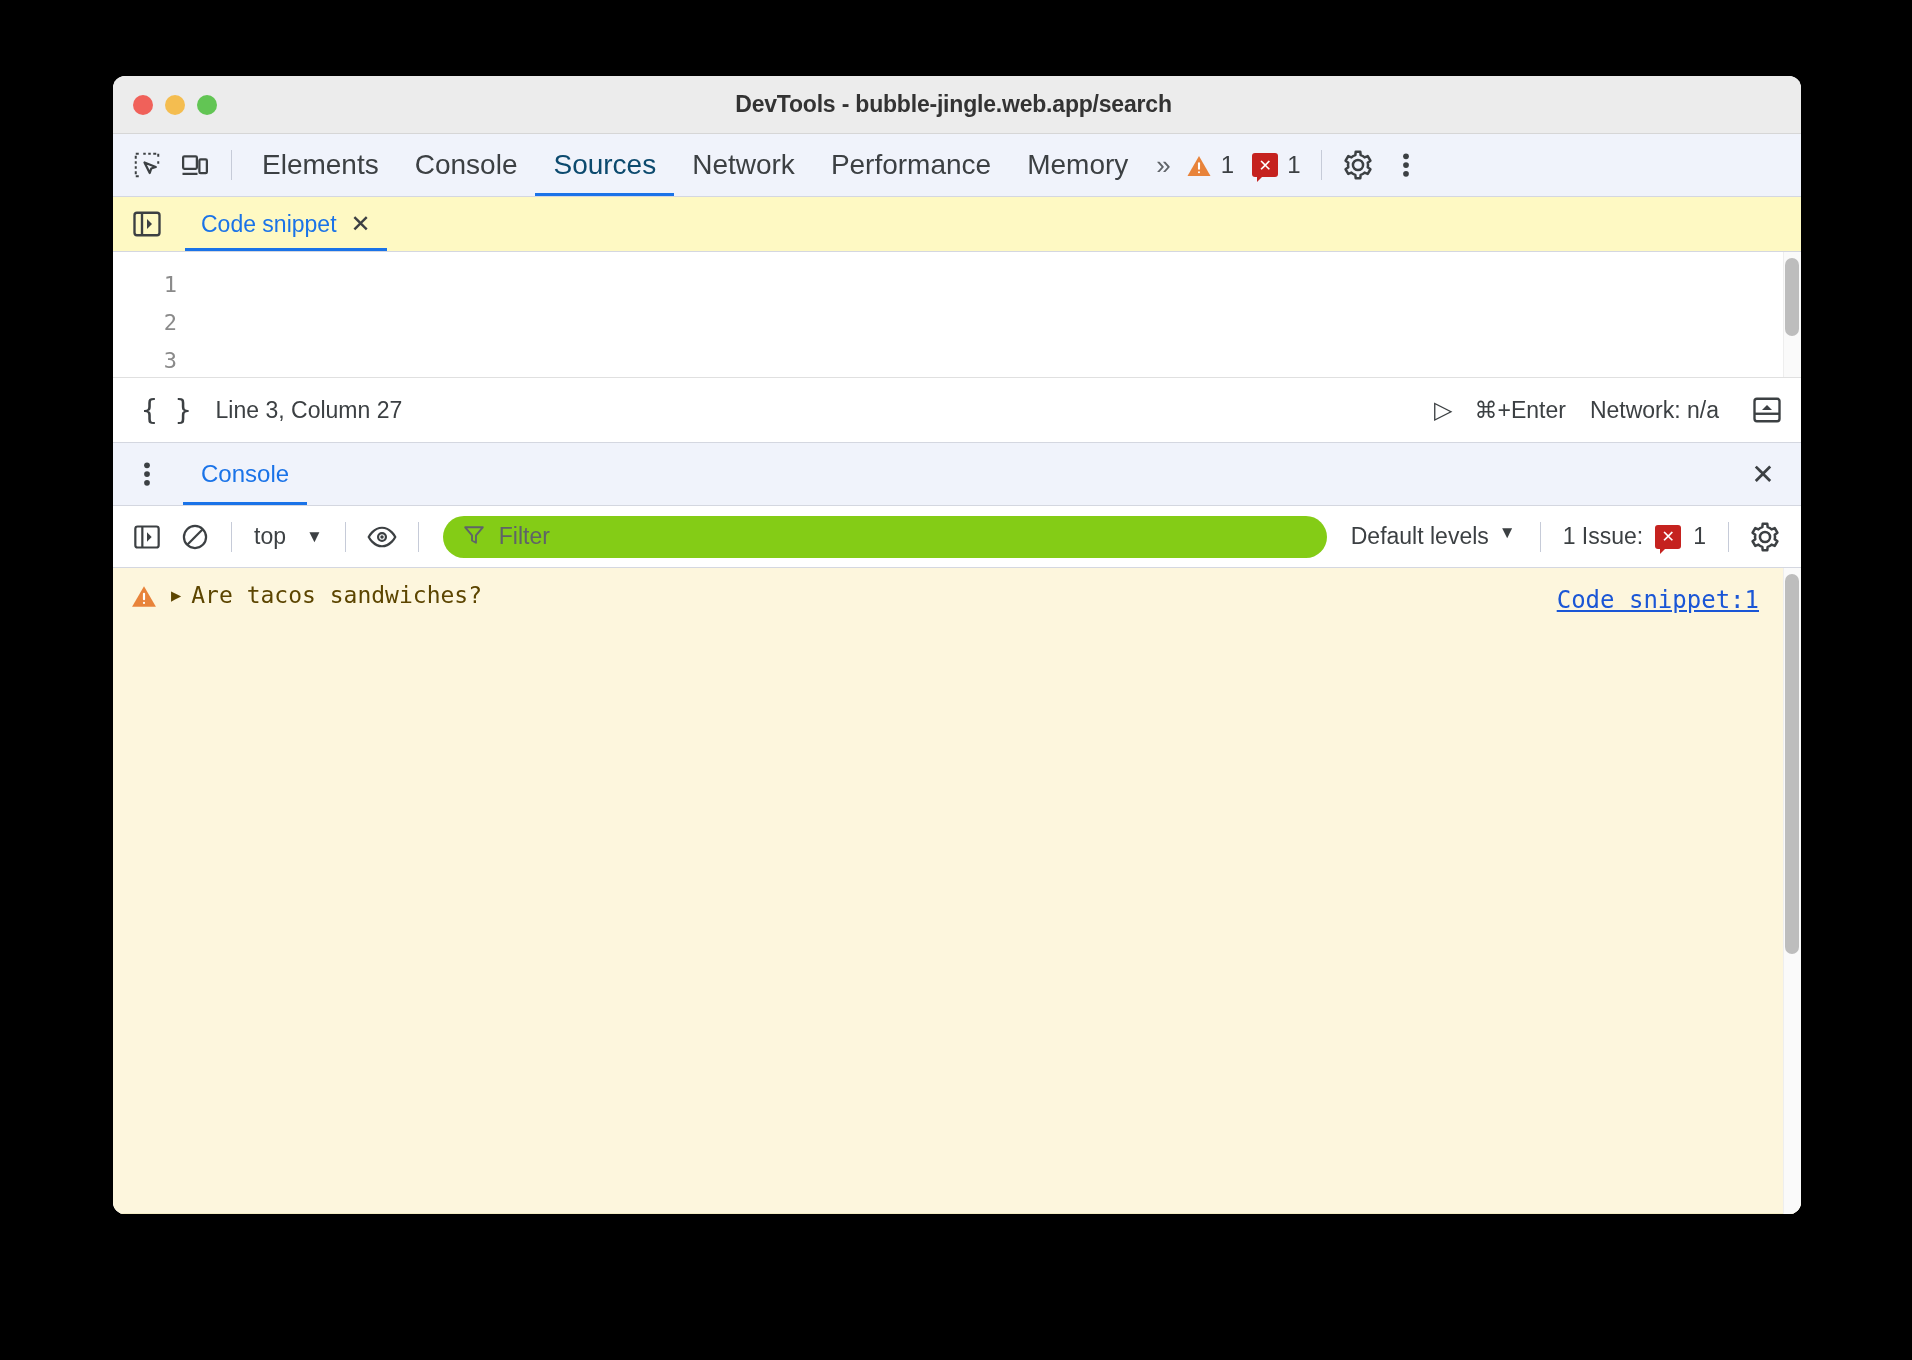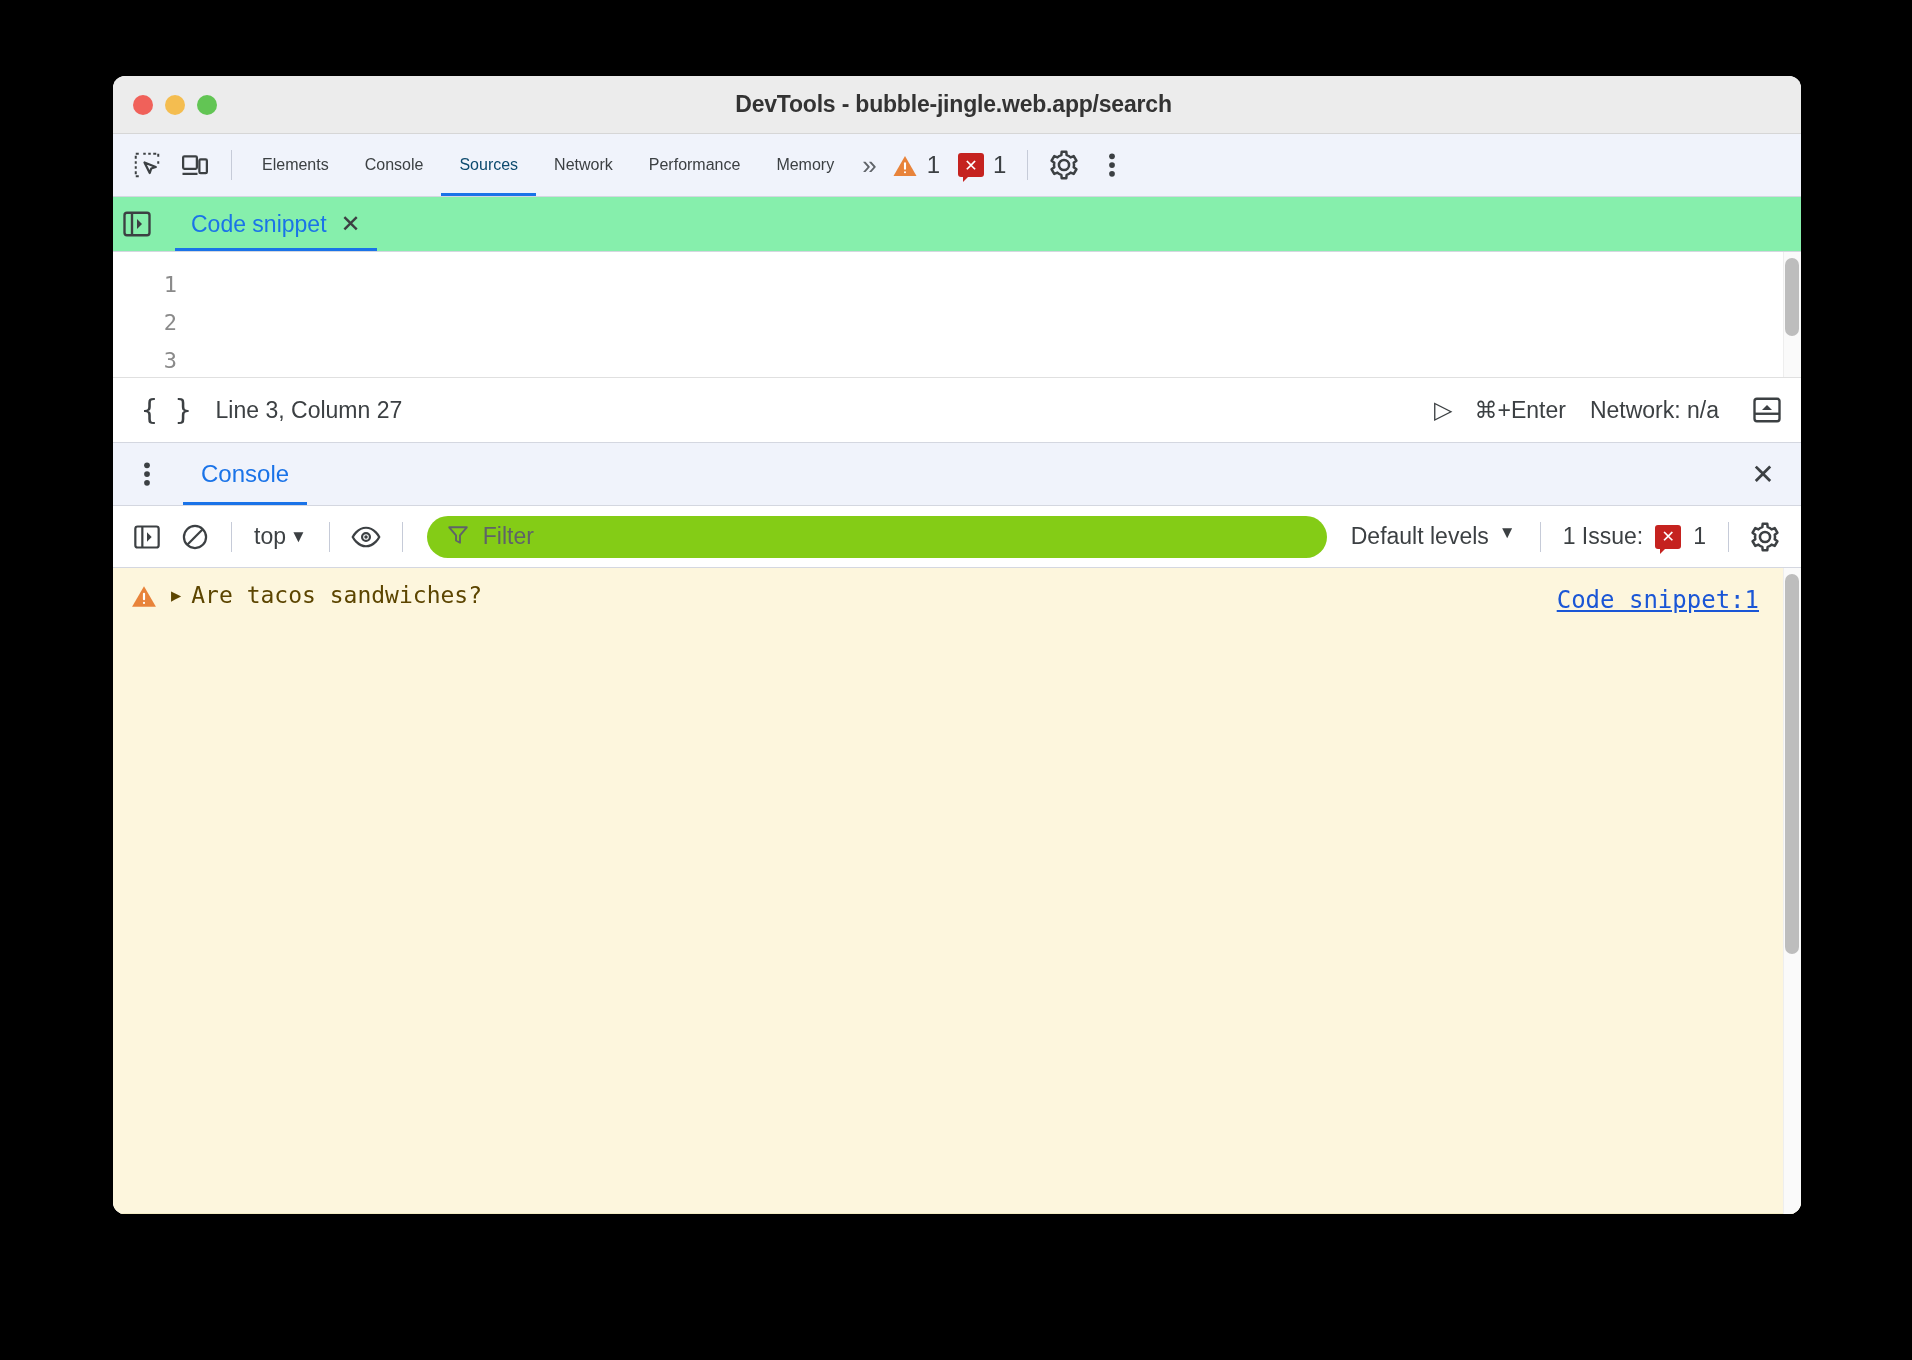--- a/index.html
+++ b/index.html
@@ -50,41 +50,42 @@
     padding: 0 14px 0 10px;
   }
   .icon-btn {
     width: 48px; height: 46px;
     display: flex; align-items: center; justify-content: center;
     border-radius: 5px; cursor: pointer;
     flex: 0 0 auto;
   }
   .vsep { width: 1px; height: 30px; background: #c6cbd8; margin: 0 12px; flex: 0 0 1px; }
   .tab {
-    font-size: 16px; color: #3c4043;
+    font-size: 28px; color: #3c4043;
     padding: 0 18px; height: 62px;
     display: flex; align-items: center; cursor: pointer;
     white-space: nowrap;
   }
   .tab.active { color: #0c4a6e; box-shadow: inset 0 -3px 0 #1a73e8; }
   .chev-more { font-size: 26px; color: #5f6368; padding: 0 10px; cursor: pointer; letter-spacing: -4px;}
   .counter { display: flex; align-items: center; gap: 9px; padding: 0 9px; cursor: pointer; }
   .counter .num { font-size: 24px; color: #3c4043; }
   .spacer { flex: 1 1 auto; }
 
   
   .tri-warn { width: 26px; height: 23px; position: relative; display:block; }
 
   
   .snippet-tabbar {
     height: 55px;
-    background: #86efac;
+    background: #fef9c3;
     border-bottom: 1px solid #d4d7e0;
     display: flex; align-items: center;
     flex: 0 0 55px;
+    padding-left: 10px;
   }
   .snippet-tab {
     height: 54px; display: flex; align-items: center; gap: 14px;
     padding: 0 16px; margin-left: 14px;
     font-size: 23px; color: #1a73e8;
     box-shadow: inset 0 -3px 0 #1a73e8;
     cursor: pointer;
   }
   .x-glyph { font-size: 24px; color: #3c4043; line-height: 1; }
 
@@ -147,21 +148,21 @@
 
   
   .console-toolbar {
     height: 62px; flex: 0 0 62px;
     background: #fff;
     border-bottom: 1px solid #d4d7e0;
     display: flex; align-items: center;
     padding: 0 12px 0 10px;
   }
   .ctx-select {
-    display: flex; align-items: center; gap: 4px;
+    display: flex; align-items: center; gap: 20px;
     font-size: 23px; color: #3c4043; padding: 0 10px; cursor: pointer;
   }
   .caret { font-size: 17px; }
   .filter-box {
     flex: 1 1 auto; height: 42px;
     background: #84cc16; border-radius: 21px;
     display: flex; align-items: center; gap: 14px;
     padding: 0 20px; margin: 0 12px;
     cursor: text;
   }

